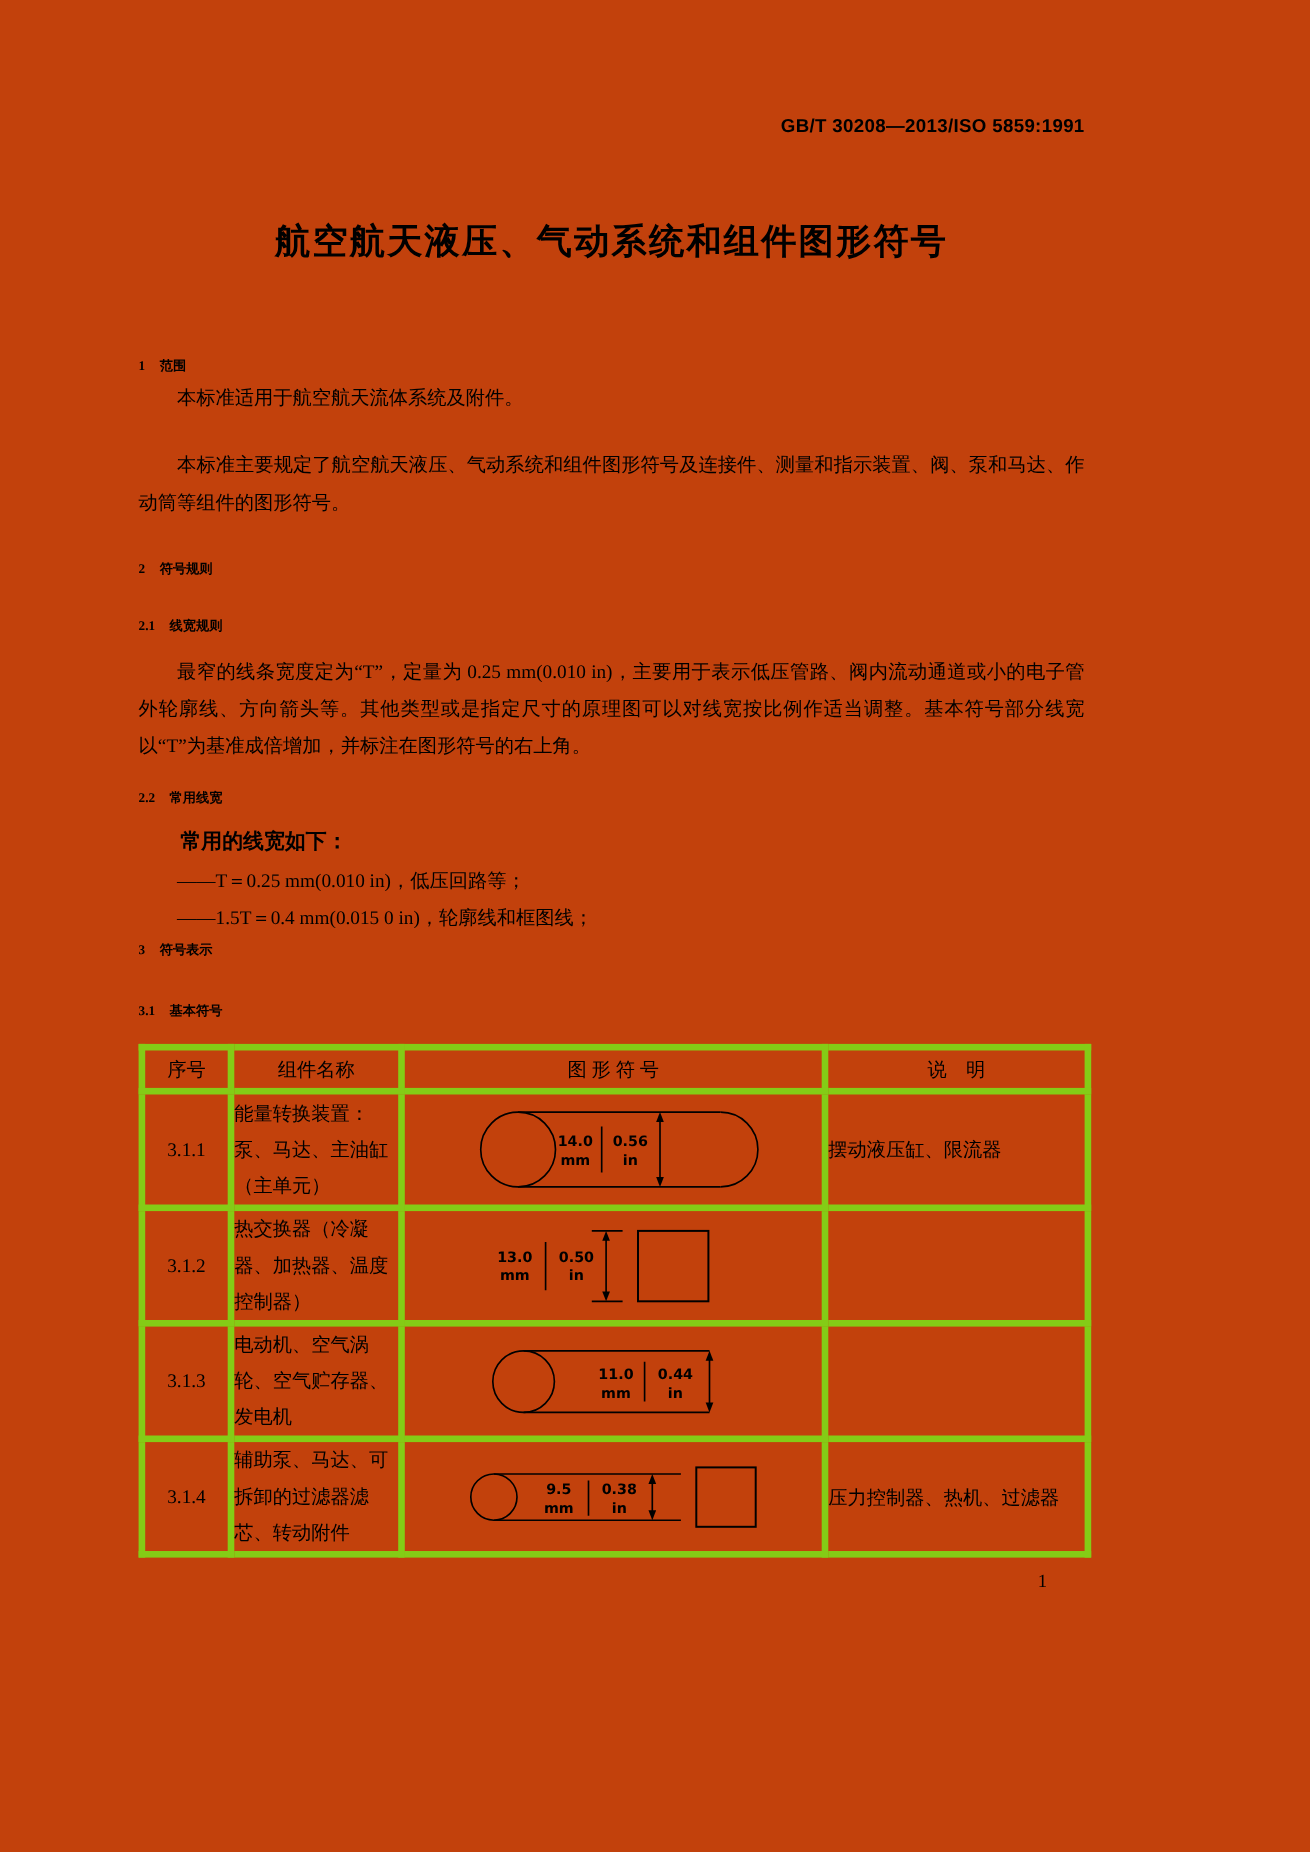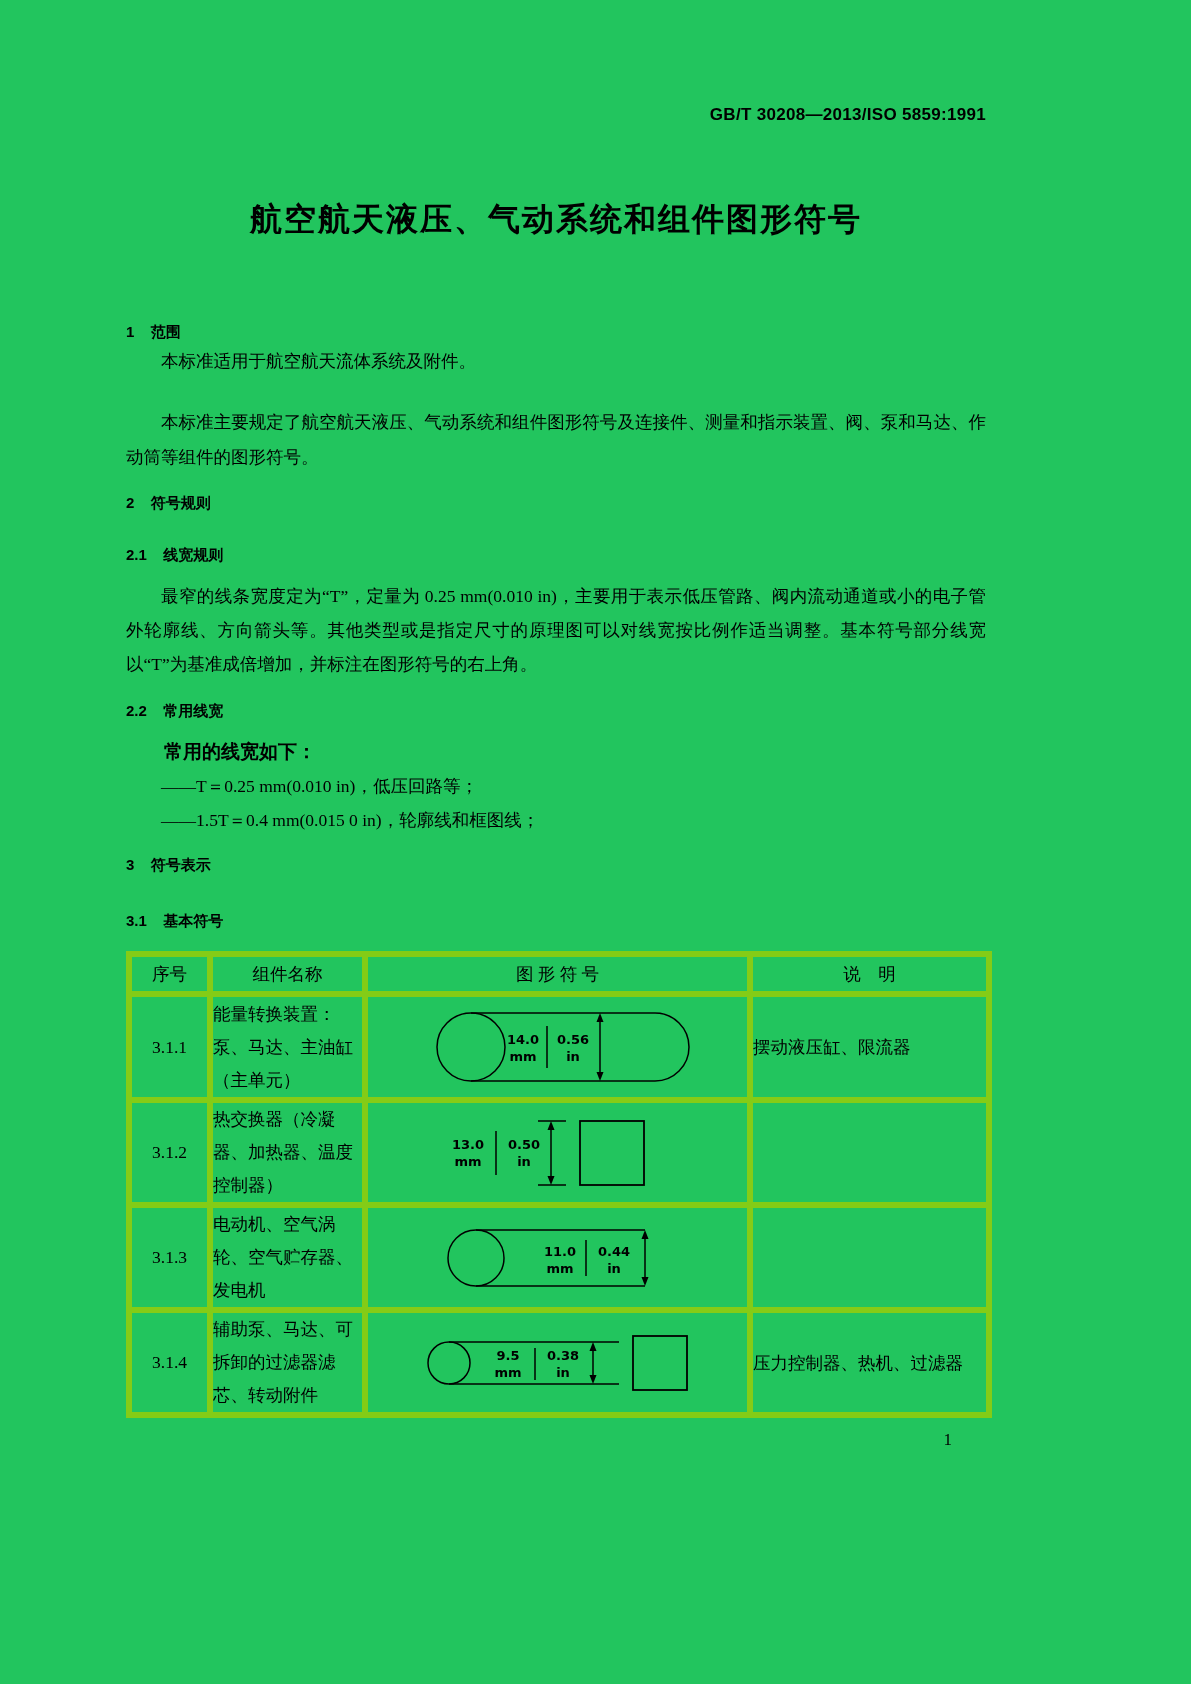--- a/index.html
+++ b/index.html
@@ -2,21 +2,21 @@
 <html><head>
 <meta charset="utf-8">
 <style>
   * { box-sizing: border-box; }
   html, body { margin: 0; padding: 0; background: #ffffff; }
   .page {
     position: relative;
     width: 1191px;
     height: 1684px;
     margin: 0 auto;
-    background: #22c55e;
+    background: #c2410c;
     color: #000000;
     font-family: "Liberation Serif", serif;
     overflow: hidden;
   }
   .content {
     margin-left: 126px;
     width: 860px;
   }
   .doc-header {
     padding-top: 104px;
@@ -30,31 +30,31 @@
   .doc-title {
     margin: 74px 0 0 0;
     text-align: center;
     font-family: "Liberation Sans", sans-serif;
     font-weight: bold;
     font-size: 32px;
     letter-spacing: 2px;
     line-height: 38px;
   }
   .section-heading {
-    font-family: Liberation Sans, sans-serif;
-    font-weight: bold;
-    font-size: 15px;
+    font-family: Liberation Serif, serif;
+    font-weight: bold;
+    font-size: 12px;
     line-height: 24px;
   }
   .section-heading .num { margin-right: 1.1em; }
   .h-s1  { margin-top: 82px; }
-  .h-s2  { margin-top: 16px; }
+  .h-s2  { margin-top: 30px; }
   .h-s21 { margin-top: 28px; }
   .h-s22 { margin-top: 18px; }
-  .h-s3  { margin-top: 16px; }
+  .h-s3  { margin-top: 0; }
   .h-s31 { margin-top: 32px; }
   .body-para {
     margin: 26px 0 0 0;
     font-size: 17.5px;
     line-height: 35px;
     text-align: justify;
     text-indent: 2em;
   }
   .body-para.follow { margin-top: 0; }
   .rule-para {

